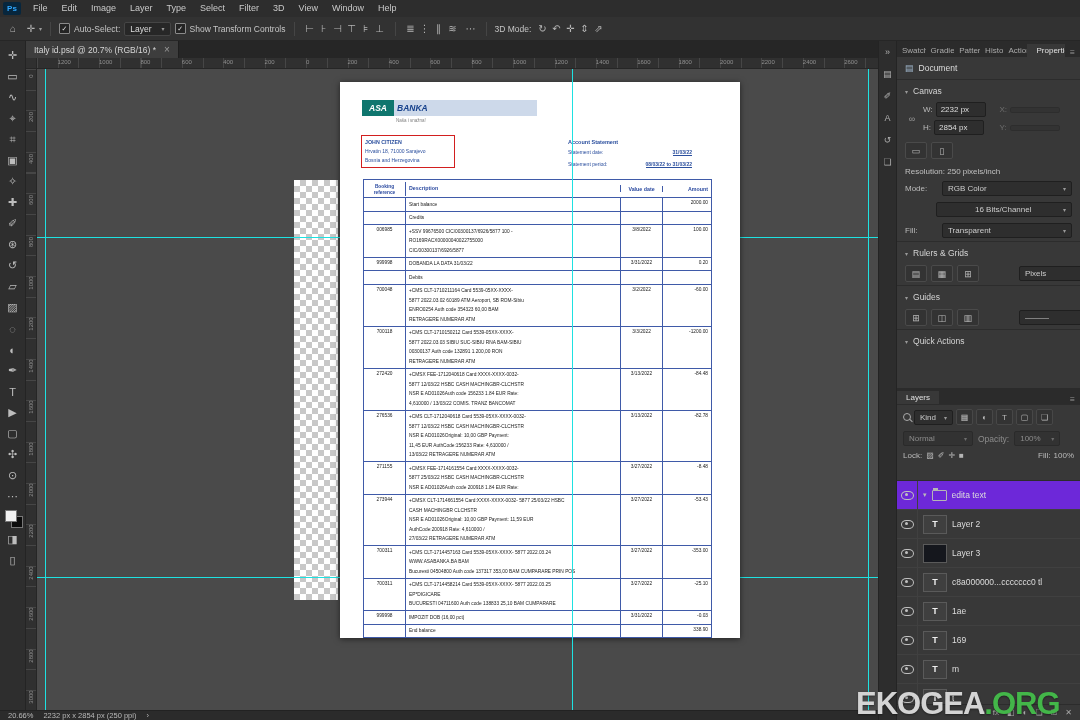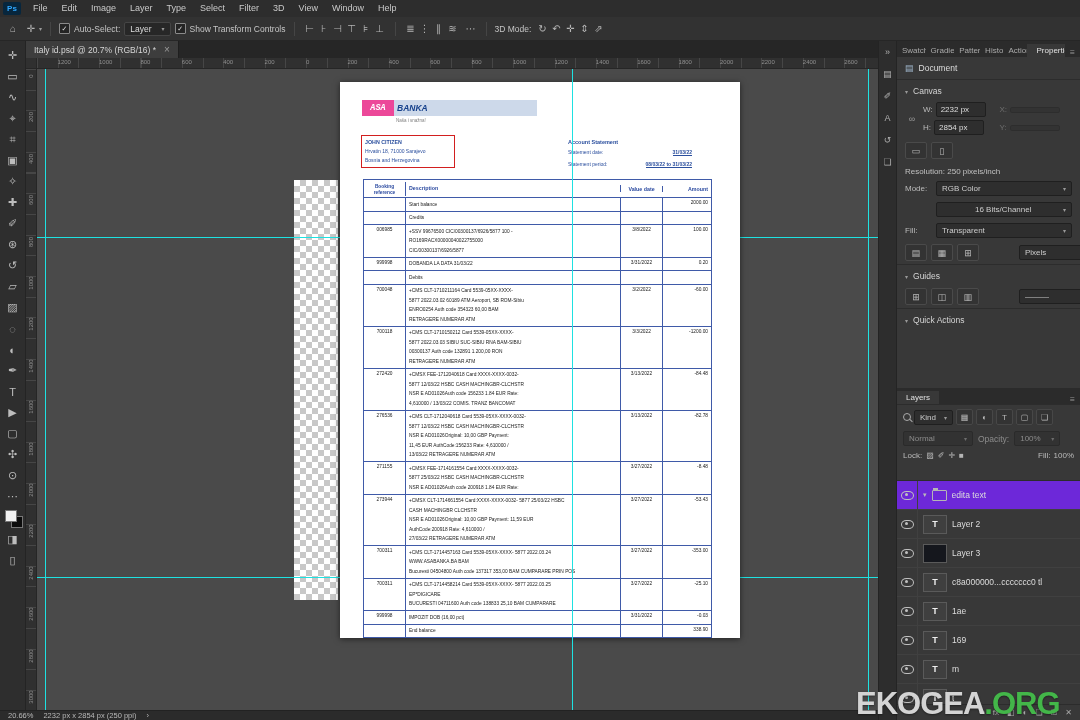--- a/index.html
+++ b/index.html
@@ -51,22 +51,22 @@
   #canvas{position:absolute;left:37px;top:69px;width:841px;height:641px;background:#4a4a4a;overflow:hidden;}
   #checker{position:absolute;left:257px;top:111px;width:44px;height:420px;z-index:1;background-color:#fff;
            background-image:linear-gradient(45deg,#c8c8c8 25%,transparent 25%,transparent 75%,#c8c8c8 75%),
                             linear-gradient(45deg,#c8c8c8 25%,transparent 25%,transparent 75%,#c8c8c8 75%);
            background-size:12px 12px;background-position:0 0,6px 6px;}
   .hguide{position:absolute;left:0;width:841px;height:1px;background:#1ee1e1;z-index:2;}
   .vguide{position:absolute;top:0;height:641px;width:1px;background:#1ee1e1;z-index:5;}
   
   #page{position:absolute;left:303px;top:13px;width:400px;height:556px;background:#ffffff;z-index:3;
         box-shadow:0 1px 6px rgba(0,0,0,.55);color:#1a1a1a;}
-  .logo-asa{position:absolute;left:22px;top:18px;width:32px;height:16px;background:#ec4899;color:#fff;
-            font-weight:bold;font-style:italic;font-size:8.5px;display:flex;align-items:center;justify-content:center;font-family:Liberation Mono, monospace;}
+  .logo-asa{position:absolute;left:22px;top:18px;width:32px;height:16px;background:#0f766e;color:#fff;
+            font-weight:bold;font-style:italic;font-size:8.5px;display:flex;align-items:center;justify-content:center;}
   .logo-band{position:absolute;left:54px;top:18px;width:143px;height:16px;background:#cdd9ea;display:flex;align-items:center;}
   .logo-banka{color:#16418c;font-weight:bold;font-style:italic;font-size:8.5px;padding-left:3px;}
   .logo-tag{position:absolute;left:56px;top:36px;font-size:4.5px;color:#808080;}
   .cust-box{position:absolute;left:21px;top:53px;width:86px;border:1px solid #d21f1f;padding:2px 3px;
             color:#2b4f9e;font-size:5px;line-height:9px;}
   .cust-name{font-size:5.3px;font-weight:bold;}
   .meta{position:absolute;left:228px;top:57px;width:124px;font-size:5px;color:#2b4f9e;}
   .meta-title{font-weight:bold;font-size:5.5px;margin-bottom:4px;}
   .meta-row{display:flex;justify-content:space-between;margin-bottom:4.5px;}
   .meta-val{font-weight:bold;border-bottom:1px solid #2b4f9e;}
@@ -102,21 +102,21 @@
   .sect .chev{font-size:6px;color:#999;}
   .dims{display:grid;grid-template-columns:14px 1fr 1fr;gap:3px 4px;padding:2px 8px 4px;align-items:center;}
   .linkcol{grid-row:1/3;color:#9a9a9a;font-size:9px;text-align:center;}
   .pfield{display:flex;align-items:center;gap:3px;color:#bbb;font-size:8px;}
   .pfield .box{background:#2e2e2e;border:1px solid #1f1f1f;border-radius:2px;padding:2px 4px;min-width:40px;color:#ddd;}
   .pfield.dis{opacity:.4;}
   .btnrow{display:flex;gap:4px;padding:3px 8px;}
   .ibtn{min-width:20px;height:15px;display:flex;align-items:center;justify-content:center;background:#333;
         border:1px solid #4a4a4a;border-radius:2px;color:#bbb;font-size:9px;}
   .resline{padding:5px 8px 2px;color:#c0c0c0;font-size:8px;}
-  .selrow{display:flex;align-items:center;gap:5px;padding:3px 8px;}
+  .selrow{display:flex;align-items:center;gap:11px;padding:3px 8px;}
   .selrow .lab{width:26px;color:#bbb;font-size:8px;flex:none;}
   .psel{flex:1;display:flex;align-items:center;justify-content:space-between;background:#2e2e2e;border:1px solid #1f1f1f;
         border-radius:2px;padding:2px 5px;font-size:8px;color:#ccc;}
   .indent{margin-left:31px;padding-left:38px;}
   .unitrow{display:flex;align-items:center;gap:4px;padding:3px 8px;}
   .unitrow .psel{flex:none;width:60px;margin-left:36px;}
   
   #layers-controls{flex:none;border-top:1px solid #2c2c2c;}
   .flt-row{display:flex;align-items:center;gap:3px;padding:4px 6px;}
   .mag{width:6px;height:6px;border:1px solid #aaa;border-radius:50%;position:relative;flex:none;}
@@ -524,20 +524,24 @@
           <span class="sel-caret">▾</span>
         </span>
       </div>
       <div class="selrow">
         <span class="lab">Fill:</span>
         <span class="psel">
           <span>Transparent</span>
           <span class="sel-caret">▾</span>
         </span>
       </div>
+      <div class="sect">
+        <span class="chev">▾</span>
+        <span>Rulers &amp; Grids</span>
+      </div>
       <div class="unitrow">
         <span id="ruler-btns" style="display:contents"><span class="ibtn">▤</span><span class="ibtn">▦</span><span class="ibtn">⊞</span></span>
         <span class="psel">
           <span>Pixels</span>
           <span class="sel-caret">▾</span>
         </span>
       </div>
       <div class="sect">
         <span class="chev">▾</span>
         <span>Guides</span>

